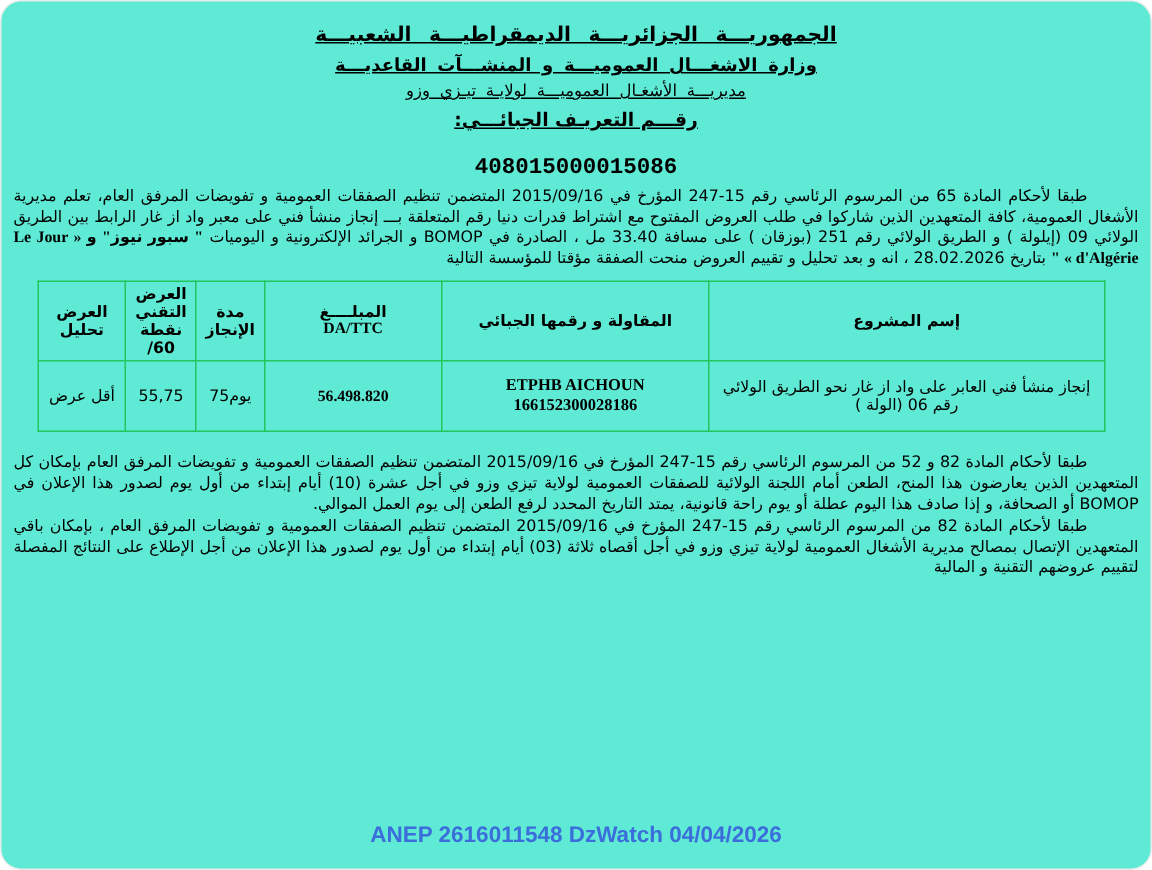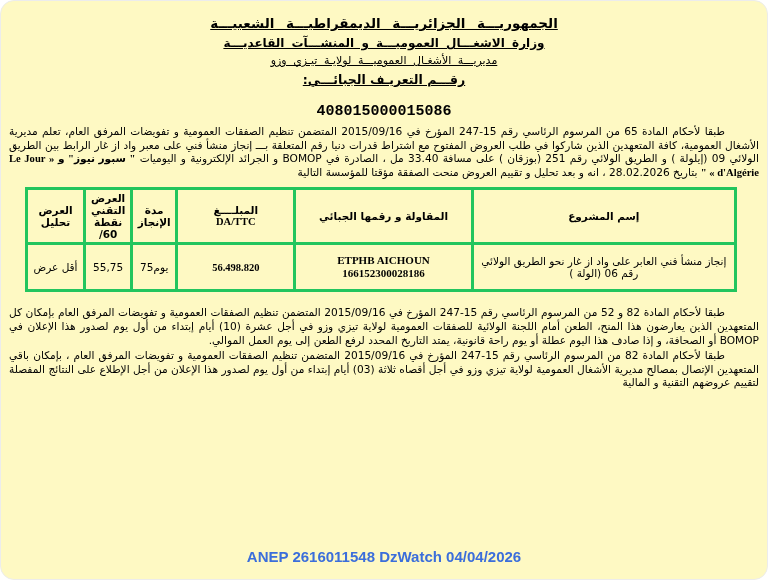--- a/index.html
+++ b/index.html
@@ -1,18 +1,18 @@
 <!DOCTYPE html>
 <html lang="ar"><head>
 <meta charset="utf-8">
 <style>
   html,body{margin:0;padding:0;background:#fff;}
   .page{
     width:768px;height:580px;box-sizing:border-box;
-    background:#fef9c3;border:1px solid #ececec;border-radius:14px;
+    background:#5eead4;border:1px solid #ececec;border-radius:14px;
     font-family:"DejaVu Sans",sans-serif;color:#000;
     display:flex;flex-direction:column;
     padding:10px 6px 10px 6px;overflow:hidden;
     direction:rtl;
   }
   
   .hdr{text-align:center;}
   .hdr .l1{font-size:13.5px;font-weight:bold;text-decoration:underline;word-spacing:7px;margin:4px 0 2px;}
   .hdr .l2{font-size:12px;font-weight:bold;text-decoration:underline;word-spacing:3px;margin:5px 0 0;}
   .hdr .l3{font-size:11px;font-weight:normal;text-decoration:underline;word-spacing:3px;margin:4px 0 0;}
@@ -25,21 +25,21 @@
     margin:5px 2px 0 2px;direction:rtl;
   }
   .para.indent{text-indent:34px;}
   .bold-names{font-weight:bold;font-family:"Liberation Serif","DejaVu Sans",serif;}
   
   table.award{
     border-collapse:collapse;table-layout:fixed;direction:rtl;
     margin:8px 24px 0 24px;width:712px;
   }
   table.award td{
-    border:3px solid #22c55e;text-align:center;vertical-align:middle;
+    border:1px solid #22c55e;text-align:center;vertical-align:middle;
     font-size:10.5px;padding:2px 3px;box-sizing:border-box;
   }
   tr.thead td{height:37px;font-weight:bold;}
   tr.tbody td{height:47px;}
   .cell-line{display:block;line-height:12px;}
   .latin-bold{font-family:"Liberation Serif","DejaVu Serif",serif;font-weight:bold;direction:ltr;}
   .amount{font-family:"Liberation Serif","DejaVu Serif",serif;font-weight:bold;font-size:11px;direction:ltr;}
   .contractor-name{font-family:"Liberation Serif","DejaVu Serif",serif;font-weight:bold;font-size:11px;direction:ltr;display:block;line-height:13px;}
   .contractor-id{font-family:"Liberation Serif","DejaVu Serif",serif;font-weight:bold;font-size:11px;direction:ltr;display:block;line-height:13px;}
   .project-cell{text-align:center;font-size:10.6px;}

